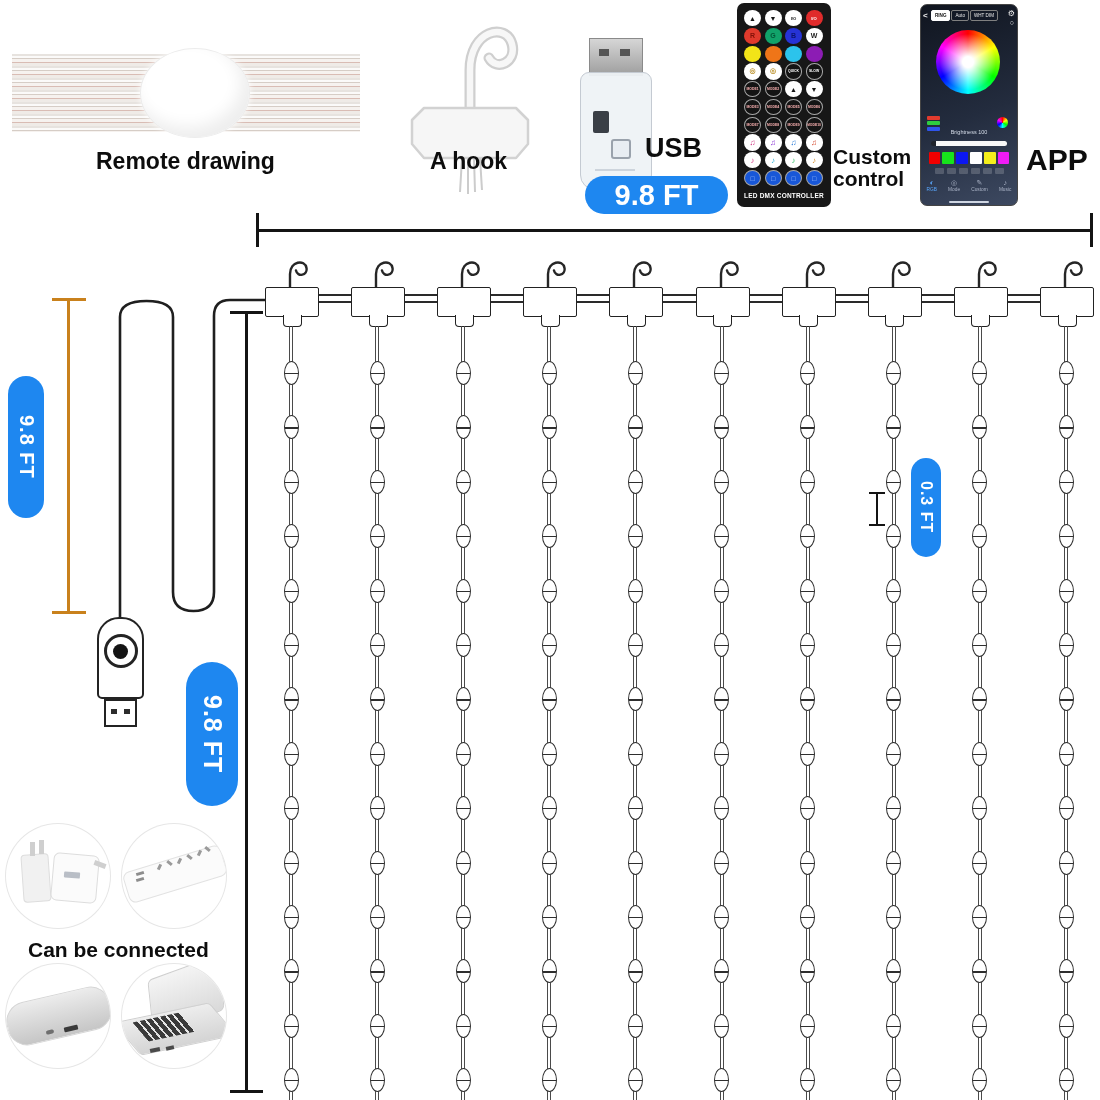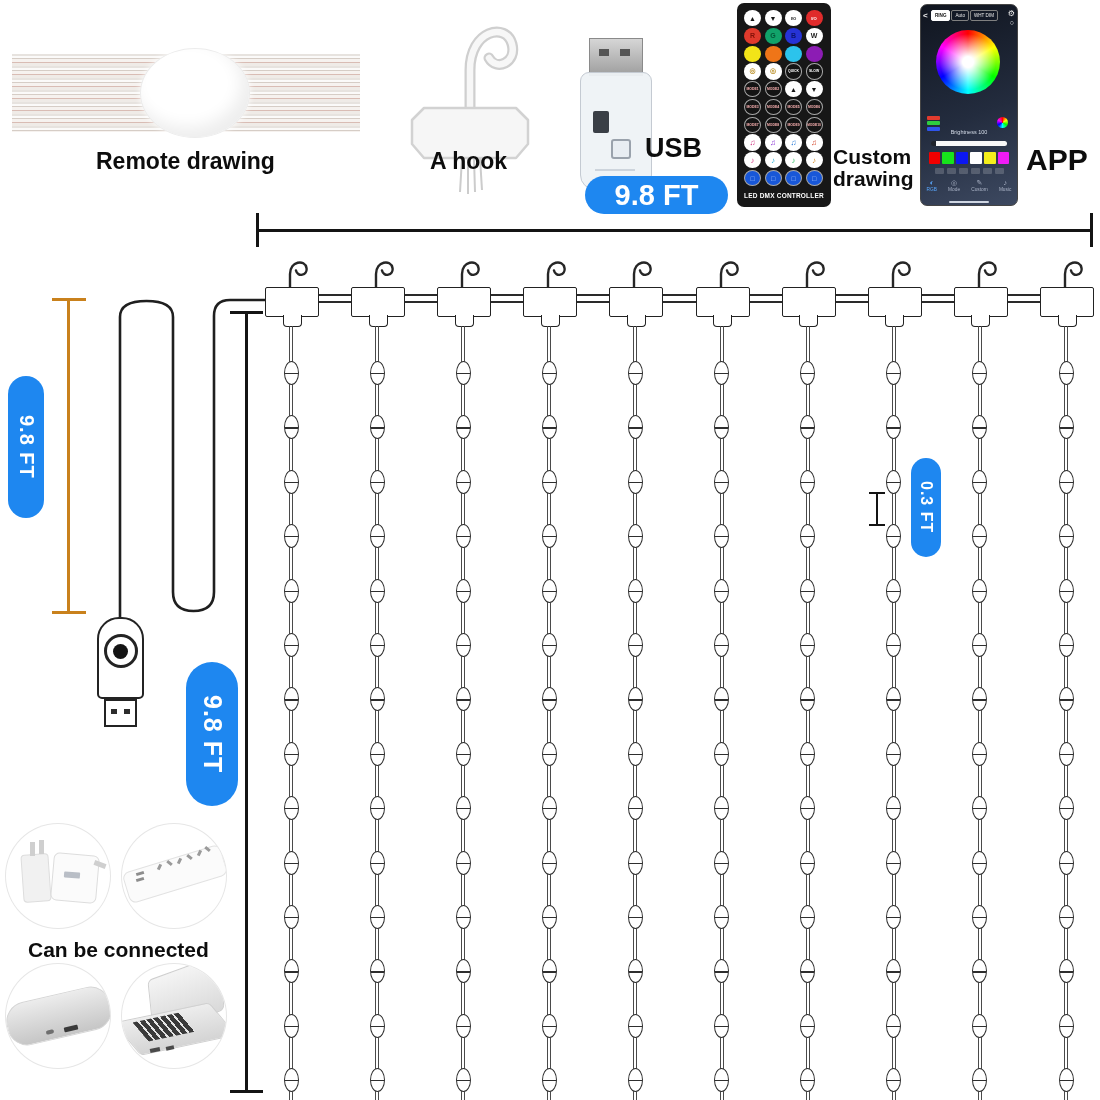--- a/index.html
+++ b/index.html
@@ -129,21 +129,21 @@
         <div class="rbtn" style="background: rgb(255, 255, 255); color: rgb(214, 143, 46); border: none; box-sizing: border-box; font-size: 8px;">♪</div>
         <div class="rbtn" style="background: rgb(24, 87, 216); color: rgb(169, 200, 255); border: 1px solid rgb(168, 168, 168); box-sizing: border-box; font-size: 7px;">□</div>
         <div class="rbtn" style="background: rgb(24, 87, 216); color: rgb(169, 200, 255); border: 1px solid rgb(168, 168, 168); box-sizing: border-box; font-size: 7px;">□</div>
         <div class="rbtn" style="background: rgb(24, 87, 216); color: rgb(169, 200, 255); border: 1px solid rgb(168, 168, 168); box-sizing: border-box; font-size: 7px;">□</div>
         <div class="rbtn" style="background: rgb(24, 87, 216); color: rgb(169, 200, 255); border: 1px solid rgb(168, 168, 168); box-sizing: border-box; font-size: 7px;">□</div>
       </div>
     <div class="remote-brand">LED DMX CONTROLLER</div>
   </div>
   <div class="abs h-label" style="left:833px;top:146px;font-size:21px;line-height:22px;">
     <div>Custom</div>
-    <div>drawing</div>
+    <div>control</div>
   </div>
 
   <div class="abs phone">
     <div style="position:absolute;left:2px;top:6px;color:#eee;font-size:8px;font-weight:bold;">&lt;</div>
     <div class="ptabs" id="phoneTabs">
         <div class="ptab sel">RING</div>
         <div class="ptab">Auto</div>
         <div class="ptab">WHT DIM</div>
       </div>
     <div style="position:absolute;right:2px;top:4px;color:#eee;font-size:8px;">⚙</div>

